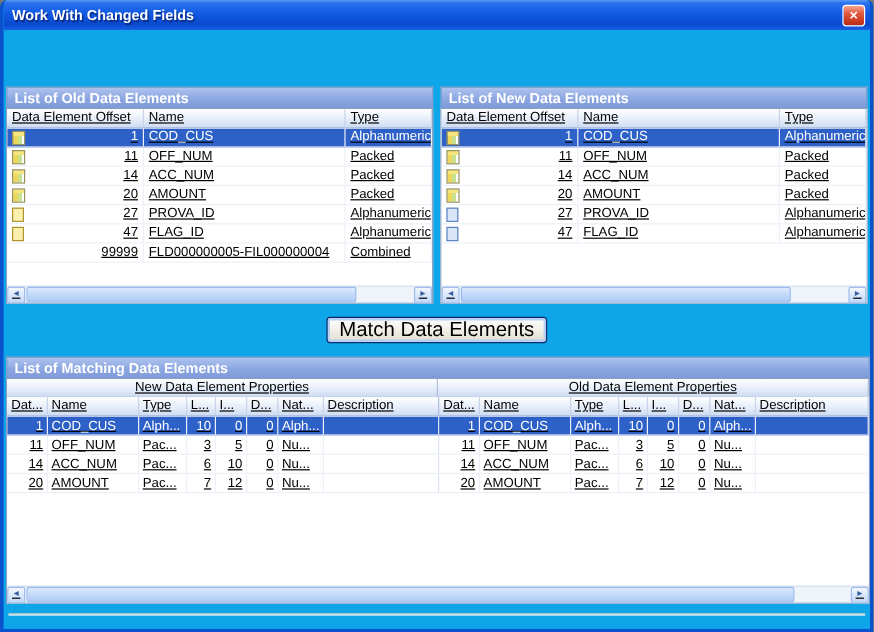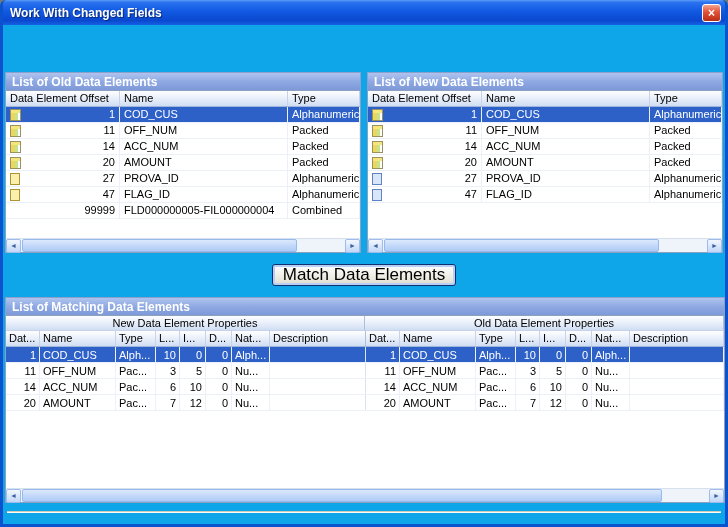--- a/index.html
+++ b/index.html
@@ -39,21 +39,21 @@
   .top-row { display:flex; gap:6px; }
   .panel { width: 356px; }
   .panel.wide { width: 720px; }
   .band {
     height: 18px; line-height: 18px;
     padding-left: 6px;
     color: #fff; font-weight: bold; font-size: 12px;
     background: linear-gradient(180deg,#AFC3EE 0%,#8CA7E1 55%,#7E99D8 100%);
     border: 1px solid #8BA0CC; border-bottom: 0;
   }
-  .grid-wrap { border: 1px solid #8EA0C0; background:#fff; }
+  .grid-wrap { border: 1px solid #8EA0C0; background:#fff;text-decoration:underline; }
 
   .grid-head { display:flex; height:16px; font-size:11px;
     background: linear-gradient(180deg,#FEFEFF 0%,#E4ECF9 60%,#CFDDF2 100%);
     border-bottom: 1px solid #9FB6DC; }
   .gh { padding: 1px 4px; border-right: 1px solid #C6D3EA; white-space:nowrap; overflow:hidden; }
 
   .c-off  { width: 114px; }
   .c-name { width: 168px; }
   .c-type { flex: 1; }
 
@@ -99,21 +99,21 @@
 
   
   .m-groups { display:flex; height:15px; font-size:11px;
     background: linear-gradient(180deg,#FEFEFF 0%,#E4ECF9 60%,#CFDDF2 100%);
     border-bottom:1px solid #C6D3EA; }
   .m-groups .grp { width:50%; text-align:center; line-height:15px; border-right:1px solid #AEBEDD; overflow:hidden; white-space:nowrap; }
   .m-cols { display:flex; height:16px; font-size:11px;
     background: linear-gradient(180deg,#FEFEFF 0%,#E4ECF9 60%,#CFDDF2 100%);
     border-bottom:1px solid #9FB6DC; }
   .mc { padding: 1px 3px; border-right: 1px solid #C6D3EA; white-space:nowrap; overflow:hidden; }
-  .w-dat { width:34px; } .w-name { width:76px; } .w-type { width:40px; }
+  .w-dat { width:34px;text-align:center; } .w-name { width:76px; } .w-type { width:40px; }
   .w-l { width:24px; } .w-i { width:26px; } .w-d { width:26px; }
   .w-nat { width:38px; } .w-desc { flex:1; min-width:0; }
   .w-desc.mid { flex:0 0 96px; border-right:1px solid #AEBEDD; }
   .num { text-align: right; }
 
   .m-body { height: 141px; background:#fff; font-size:11px; overflow:hidden; }
   .mrow { display:flex; height:16px; line-height:15px; border-bottom:1px solid #EBF0F9; cursor:default; }
   .mrow .mc { border-right: 1px solid #EBF0F9; }
   .mrow .w-desc.mid { border-right:1px solid #DCE3F0; }
   .mrow.sel { background:#2E61C8; color:#fff; }

